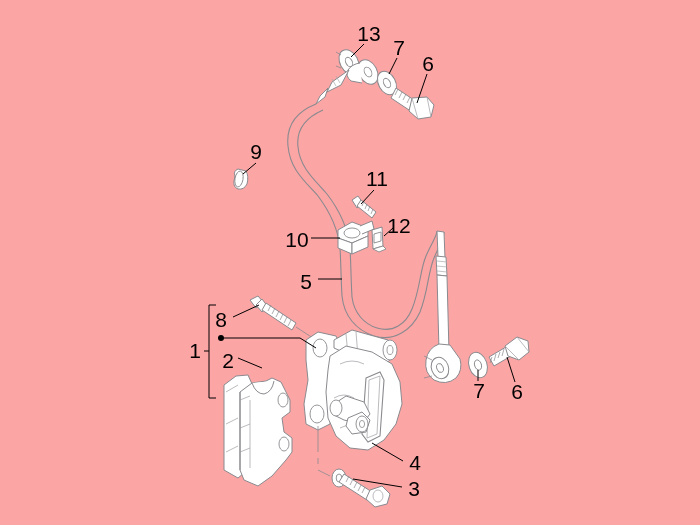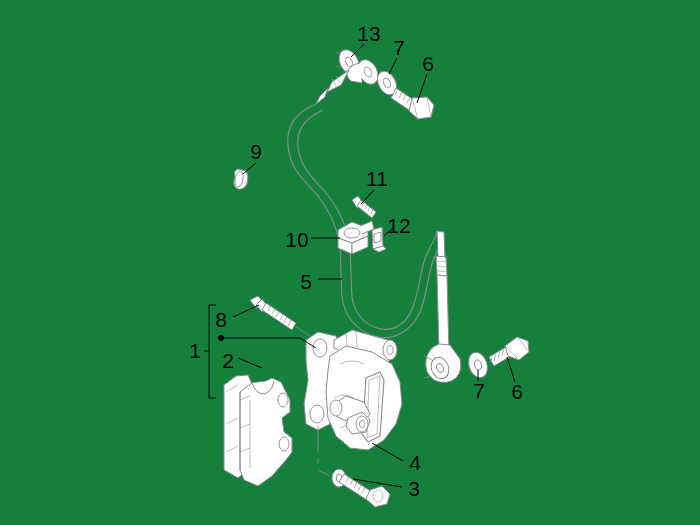--- a/index.html
+++ b/index.html
@@ -1,18 +1,18 @@
 <!DOCTYPE html>
 <html><head>
 <meta charset="utf-8">
 <style>
   html,body{margin:0;padding:0;background:#ffffff;}
   body{width:700px;height:525px;overflow:hidden;
        font-family:"Liberation Sans",sans-serif;}
-  #stage{position:relative;width:700px;height:525px;background:#15803d;}
+  #stage{position:relative;width:700px;height:525px;background:#fca5a5;}
   svg{display:block;}
   .lbl{font-family:"Liberation Sans",sans-serif;font-size:21px;fill:#000;font-weight:400;}
 </style>
 </head>
 <body>
 
 <div id="stage">
 <svg width="700" height="525" viewBox="0 0 700 525">
 
   <defs>

